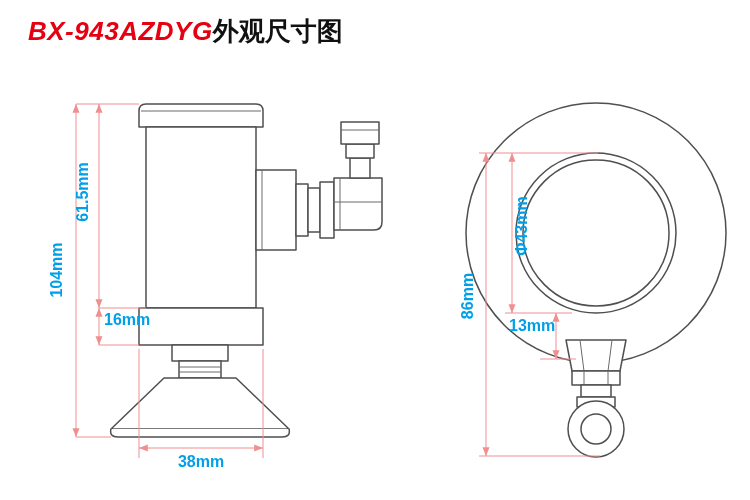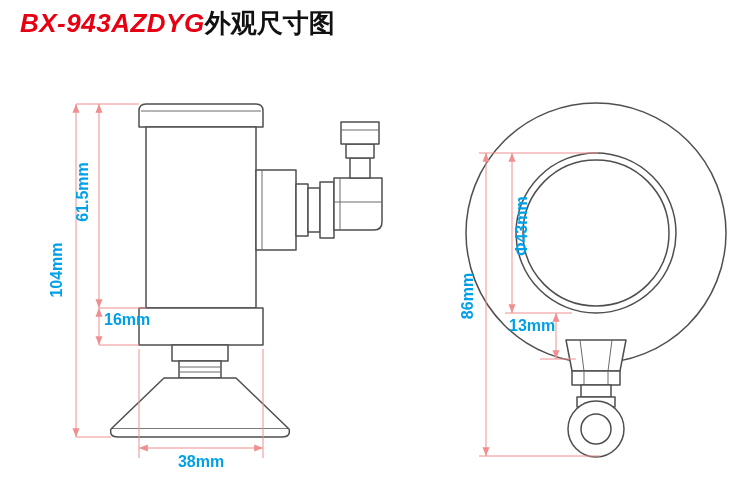--- a/index.html
+++ b/index.html
@@ -12,21 +12,21 @@
     position: relative;
     width: 750px;
     height: 500px;
     background: #ffffff;
     overflow: hidden;
   }
   .title {
     position: absolute;
     left: 20px;
     top: 6px;
-    margin: 0;
+    margin: 8px;
     font-size: 26px;
     line-height: 34px;
     white-space: nowrap;
   }
   .title .model {
     color: #e60012;
     font-style: italic;
     font-weight: bold;
     letter-spacing: 0.5px;
   }

